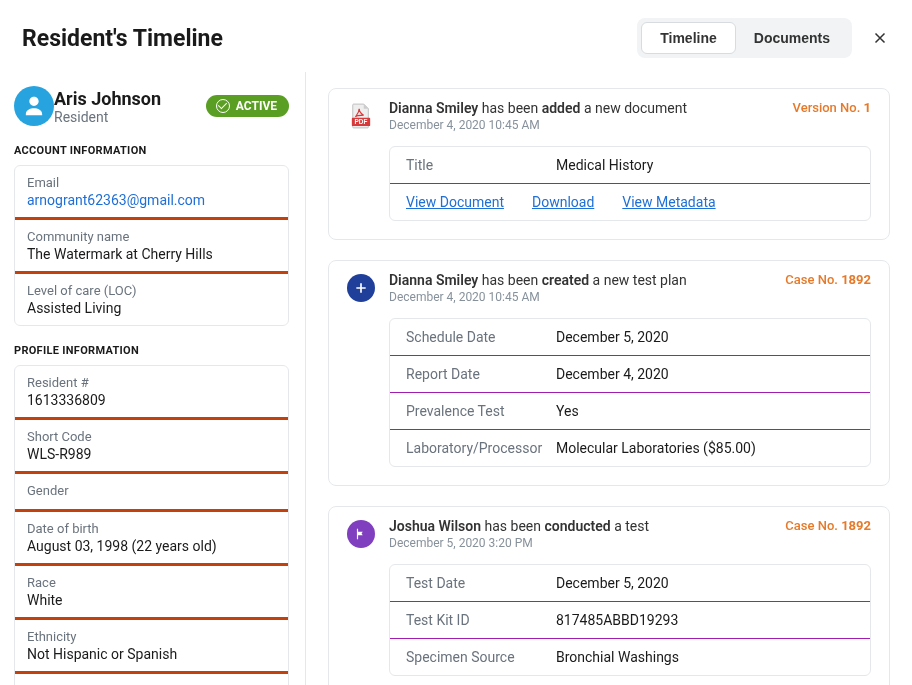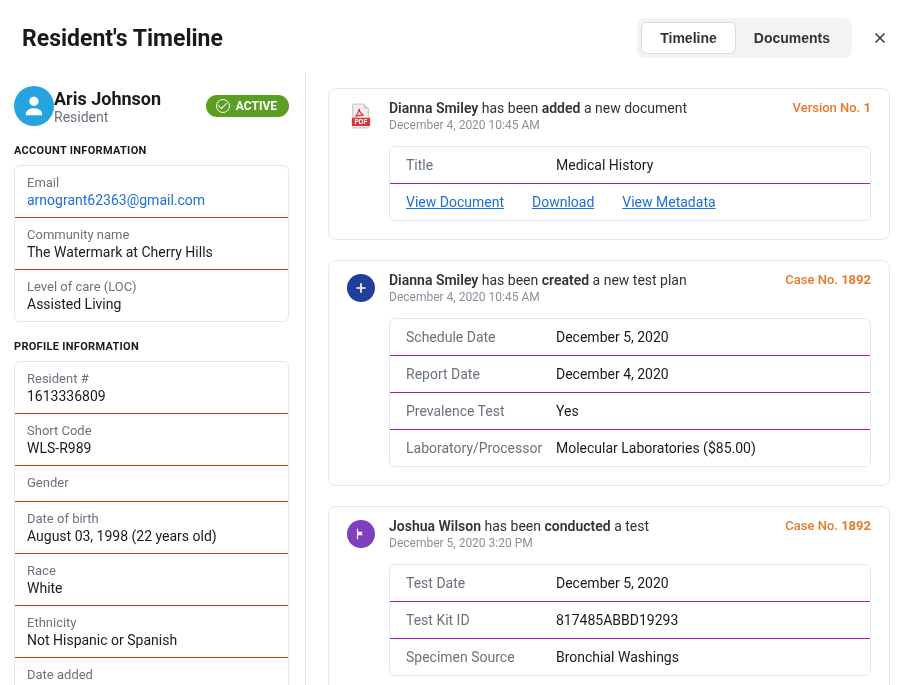--- a/index.html
+++ b/index.html
@@ -117,21 +117,21 @@
   margin-bottom: 8px;
 }
 .info-card {
   border: 1px solid #e5e8eb;
   border-radius: 6px;
   margin-bottom: 18px;
   background: #fff;
 }
 .info-row {
   padding: 9px 12px;
-  border-bottom: 1px solid #c2410c;
+  border-bottom: 3px solid #c2410c;
 }
 .info-row:last-child { border-bottom: none; }
 .info-label { font-size: 13px; color: #6a737d; margin-bottom: 2px; }
 .info-value { font-size: 14px; color: #1a1a1a; }
 .info-value a { color: #1e6fd6; }
 .main {
   flex: 1;
   padding: 16px 22px;
   overflow-y: auto;
 }

